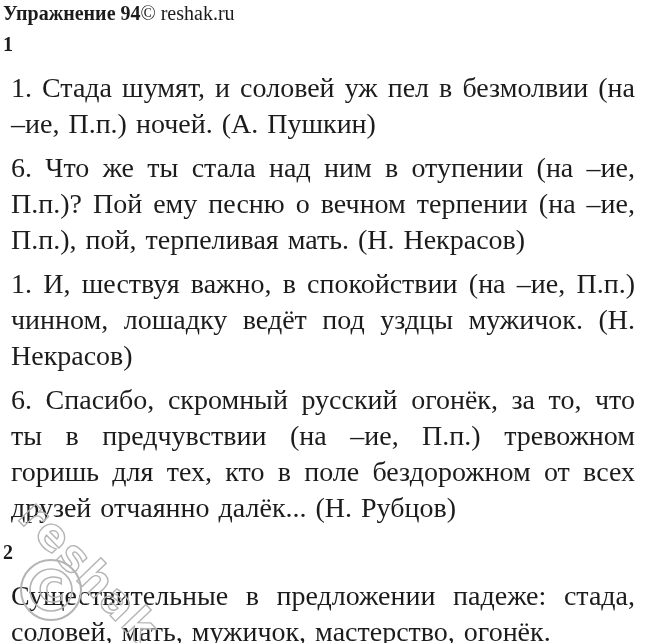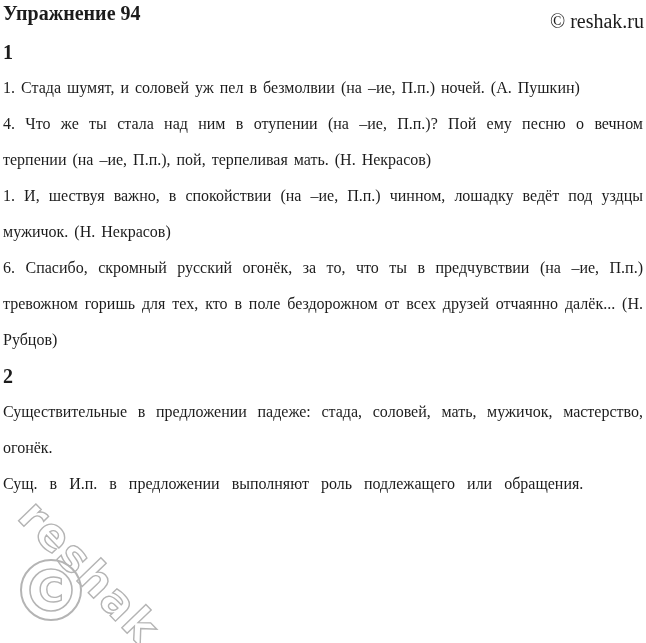--- a/index.html
+++ b/index.html
@@ -10,50 +10,48 @@
     height: 643px;
     background: #ffffff;
     overflow: hidden;
     font-family: "Liberation Serif", "DejaVu Serif", serif;
     color: #1c1c1c;
     box-sizing: border-box;
   }
 
   .header-row {
     display: flex;
-    justify-content: space-between;
     align-items: flex-start;
-    padding: 1px 2px 0 3px;
+    padding: 1px 8px 0 3px;
     line-height: 25px;
   }
 
   .page-title {
     font-size: 20px;
     font-weight: bold;
   }
 
   .brand {
     font-size: 20px;
     font-weight: normal;
-    margin-top: 8px;
   }
 
   .content {
     padding: 0 3px 0 3px;
   }
 
   .section-marker {
     font-size: 20px;
     font-weight: bold;
     line-height: 36px;
   }
 
   p.sentence {
-    margin: 0;
-    font-size: 16px;
+    margin: 8px;
+    font-size: 28px;
     line-height: 36px;
     text-align: justify;
     word-spacing: 2px;
     font-family: Liberation Serif, serif;
   }
 
   p.sentence.stretch {
     word-spacing: 8px;
   }
 
@@ -73,21 +71,21 @@
   <div class="header-row">
     <span class="page-title">Упражнение 94</span>
     <span class="brand">© reshak.ru</span>
   </div>
 
   <div class="content">
 
     <div class="section-marker">1</div>
 
     <p class="sentence">1. Стада шумят, и соловей уж пел в безмолвии (на –ие, П.п.) ночей. (А. Пушкин)</p>
-    <p class="sentence">4. Что же ты стала над ним в отупении (на –ие, П.п.)? Пой ему песню о вечном терпении (на –ие, П.п.), пой, терпеливая мать. (Н. Некрасов)</p>
+    <p class="sentence">6. Что же ты стала над ним в отупении (на –ие, П.п.)? Пой ему песню о вечном терпении (на –ие, П.п.), пой, терпеливая мать. (Н. Некрасов)</p>
     <p class="sentence">1. И, шествуя важно, в спокойствии (на –ие, П.п.) чинном, лошадку ведёт под уздцы мужичок. (Н. Некрасов)</p>
     <p class="sentence">6. Спасибо, скромный русский огонёк, за то, что ты в предчувствии (на –ие, П.п.) тревожном горишь для тех, кто в поле бездорожном от всех друзей отчаянно далёк... (Н. Рубцов)</p>
 
     <div class="section-marker">2</div>
 
     <p class="sentence">Существительные в предложении падеже: стада, соловей, мать, мужичок, мастерство, огонёк.</p>
     <p class="sentence stretch">Сущ. в И.п. в предложении выполняют роль подлежащего или обращения.</p>
 
   </div>
 

